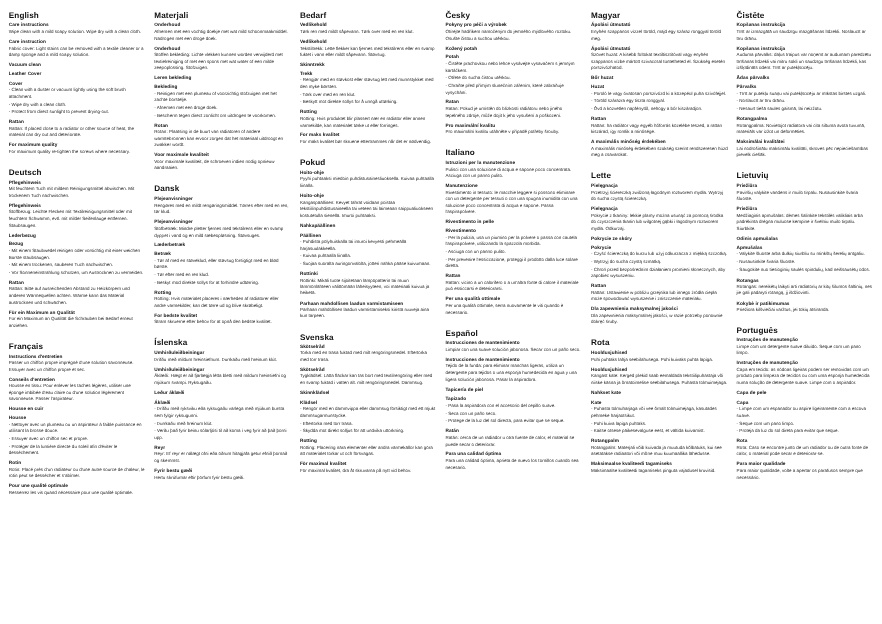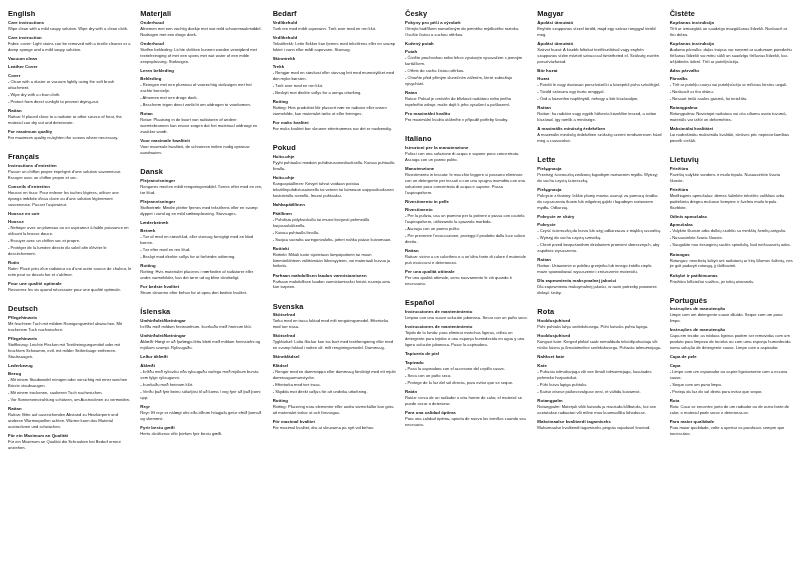--- a/index.html
+++ b/index.html
@@ -88,20 +88,58 @@
           </div>
         </div>
         <div class="sec">
           <div class="sec-h">For maximum quality</div>
           <div class="sec-b">
             <p>For maximum quality re-tighten the screws where necessary.</p>
           </div>
         </div>
       </div>
       <div class="lang">
+        <div class="lang-title">Deutsch</div>
+        <div class="sec">
+          <div class="sec-h">Pflegehinweis</div>
+          <div class="sec-b">
+            <p>Mit feuchtem Tuch mit mildem Reinigungsmittel abwischen. Mit trockenem Tuch nachwischen.</p>
+          </div>
+        </div>
+        <div class="sec">
+          <div class="sec-h">Pflegehinweis</div>
+          <div class="sec-b">
+            <p>Stoffbezug: Leichte Flecken mit Textilreinigungsmittel oder mit feuchtem Schwamm, evtl. mit milder Seifenlauge entfernen. Staubsaugen.</p>
+          </div>
+        </div>
+        <div class="sec">
+          <div class="sec-h">Lederbezug</div>
+        </div>
+        <div class="sec">
+          <div class="sec-h">Bezug</div>
+          <div class="sec-b">
+            <p>- Mit einem Staubwedel reinigen oder vorsichtig mit einer weichen Bürste staubsaugen.</p>
+            <p>- Mit einem trockenen, sauberen Tuch nachwischen.</p>
+            <p>- Vor Sonneneinstrahlung schützen, um Austrocknen zu vermeiden.</p>
+          </div>
+        </div>
+        <div class="sec">
+          <div class="sec-h">Rattan</div>
+          <div class="sec-b">
+            <p>Rattan: Bitte auf ausreichenden Abstand zu Heizkörpern und anderen Wärmequellen achten. Wärme kann das Material austrocknen und schwächen.</p>
+          </div>
+        </div>
+        <div class="sec">
+          <div class="sec-h">Für ein Maximum an Qualität</div>
+          <div class="sec-b">
+            <p>Für ein Maximum an Qualität die Schrauben bei Bedarf erneut anziehen.</p>
+          </div>
+        </div>
+      </div>
+      <div class="lang">
         <div class="lang-title">Français</div>
         <div class="sec">
           <div class="sec-h">Instructions d'entretien</div>
           <div class="sec-b">
             <p>Passer un chiffon propre imprégné d'une solution savonneuse. Essuyer avec un chiffon propre et sec.</p>
           </div>
         </div>
         <div class="sec">
           <div class="sec-h">Conseils d'entretien</div>
           <div class="sec-b">
@@ -122,58 +160,20 @@
         <div class="sec">
           <div class="sec-h">Rotin</div>
           <div class="sec-b">
             <p>Rotin: Placé près d'un radiateur ou d'une autre source de chaleur, le rotin peut se dessécher et s'abîmer.</p>
           </div>
         </div>
         <div class="sec">
           <div class="sec-h">Pour une qualité optimale</div>
           <div class="sec-b">
             <p>Resserrez les vis quand nécessaire pour une qualité optimale.</p>
-          </div>
-        </div>
-      </div>
-      <div class="lang">
-        <div class="lang-title">Deutsch</div>
-        <div class="sec">
-          <div class="sec-h">Pflegehinweis</div>
-          <div class="sec-b">
-            <p>Mit feuchtem Tuch mit mildem Reinigungsmittel abwischen. Mit trockenem Tuch nachwischen.</p>
-          </div>
-        </div>
-        <div class="sec">
-          <div class="sec-h">Pflegehinweis</div>
-          <div class="sec-b">
-            <p>Stoffbezug: Leichte Flecken mit Textilreinigungsmittel oder mit feuchtem Schwamm, evtl. mit milder Seifenlauge entfernen. Staubsaugen.</p>
-          </div>
-        </div>
-        <div class="sec">
-          <div class="sec-h">Lederbezug</div>
-        </div>
-        <div class="sec">
-          <div class="sec-h">Bezug</div>
-          <div class="sec-b">
-            <p>- Mit einem Staubwedel reinigen oder vorsichtig mit einer weichen Bürste staubsaugen.</p>
-            <p>- Mit einem trockenen, sauberen Tuch nachwischen.</p>
-            <p>- Vor Sonneneinstrahlung schützen, um Austrocknen zu vermeiden.</p>
-          </div>
-        </div>
-        <div class="sec">
-          <div class="sec-h">Rattan</div>
-          <div class="sec-b">
-            <p>Rattan: Bitte auf ausreichenden Abstand zu Heizkörpern und anderen Wärmequellen achten. Wärme kann das Material austrocknen und schwächen.</p>
-          </div>
-        </div>
-        <div class="sec">
-          <div class="sec-h">Für ein Maximum an Qualität</div>
-          <div class="sec-b">
-            <p>Für ein Maximum an Qualität die Schrauben bei Bedarf erneut anziehen.</p>
           </div>
         </div>
       </div>
     </div>
     <div class="col">
       <div class="lang">
         <div class="lang-title">Materjali</div>
         <div class="sec">
           <div class="sec-h">Onderhoud</div>
           <div class="sec-b">

